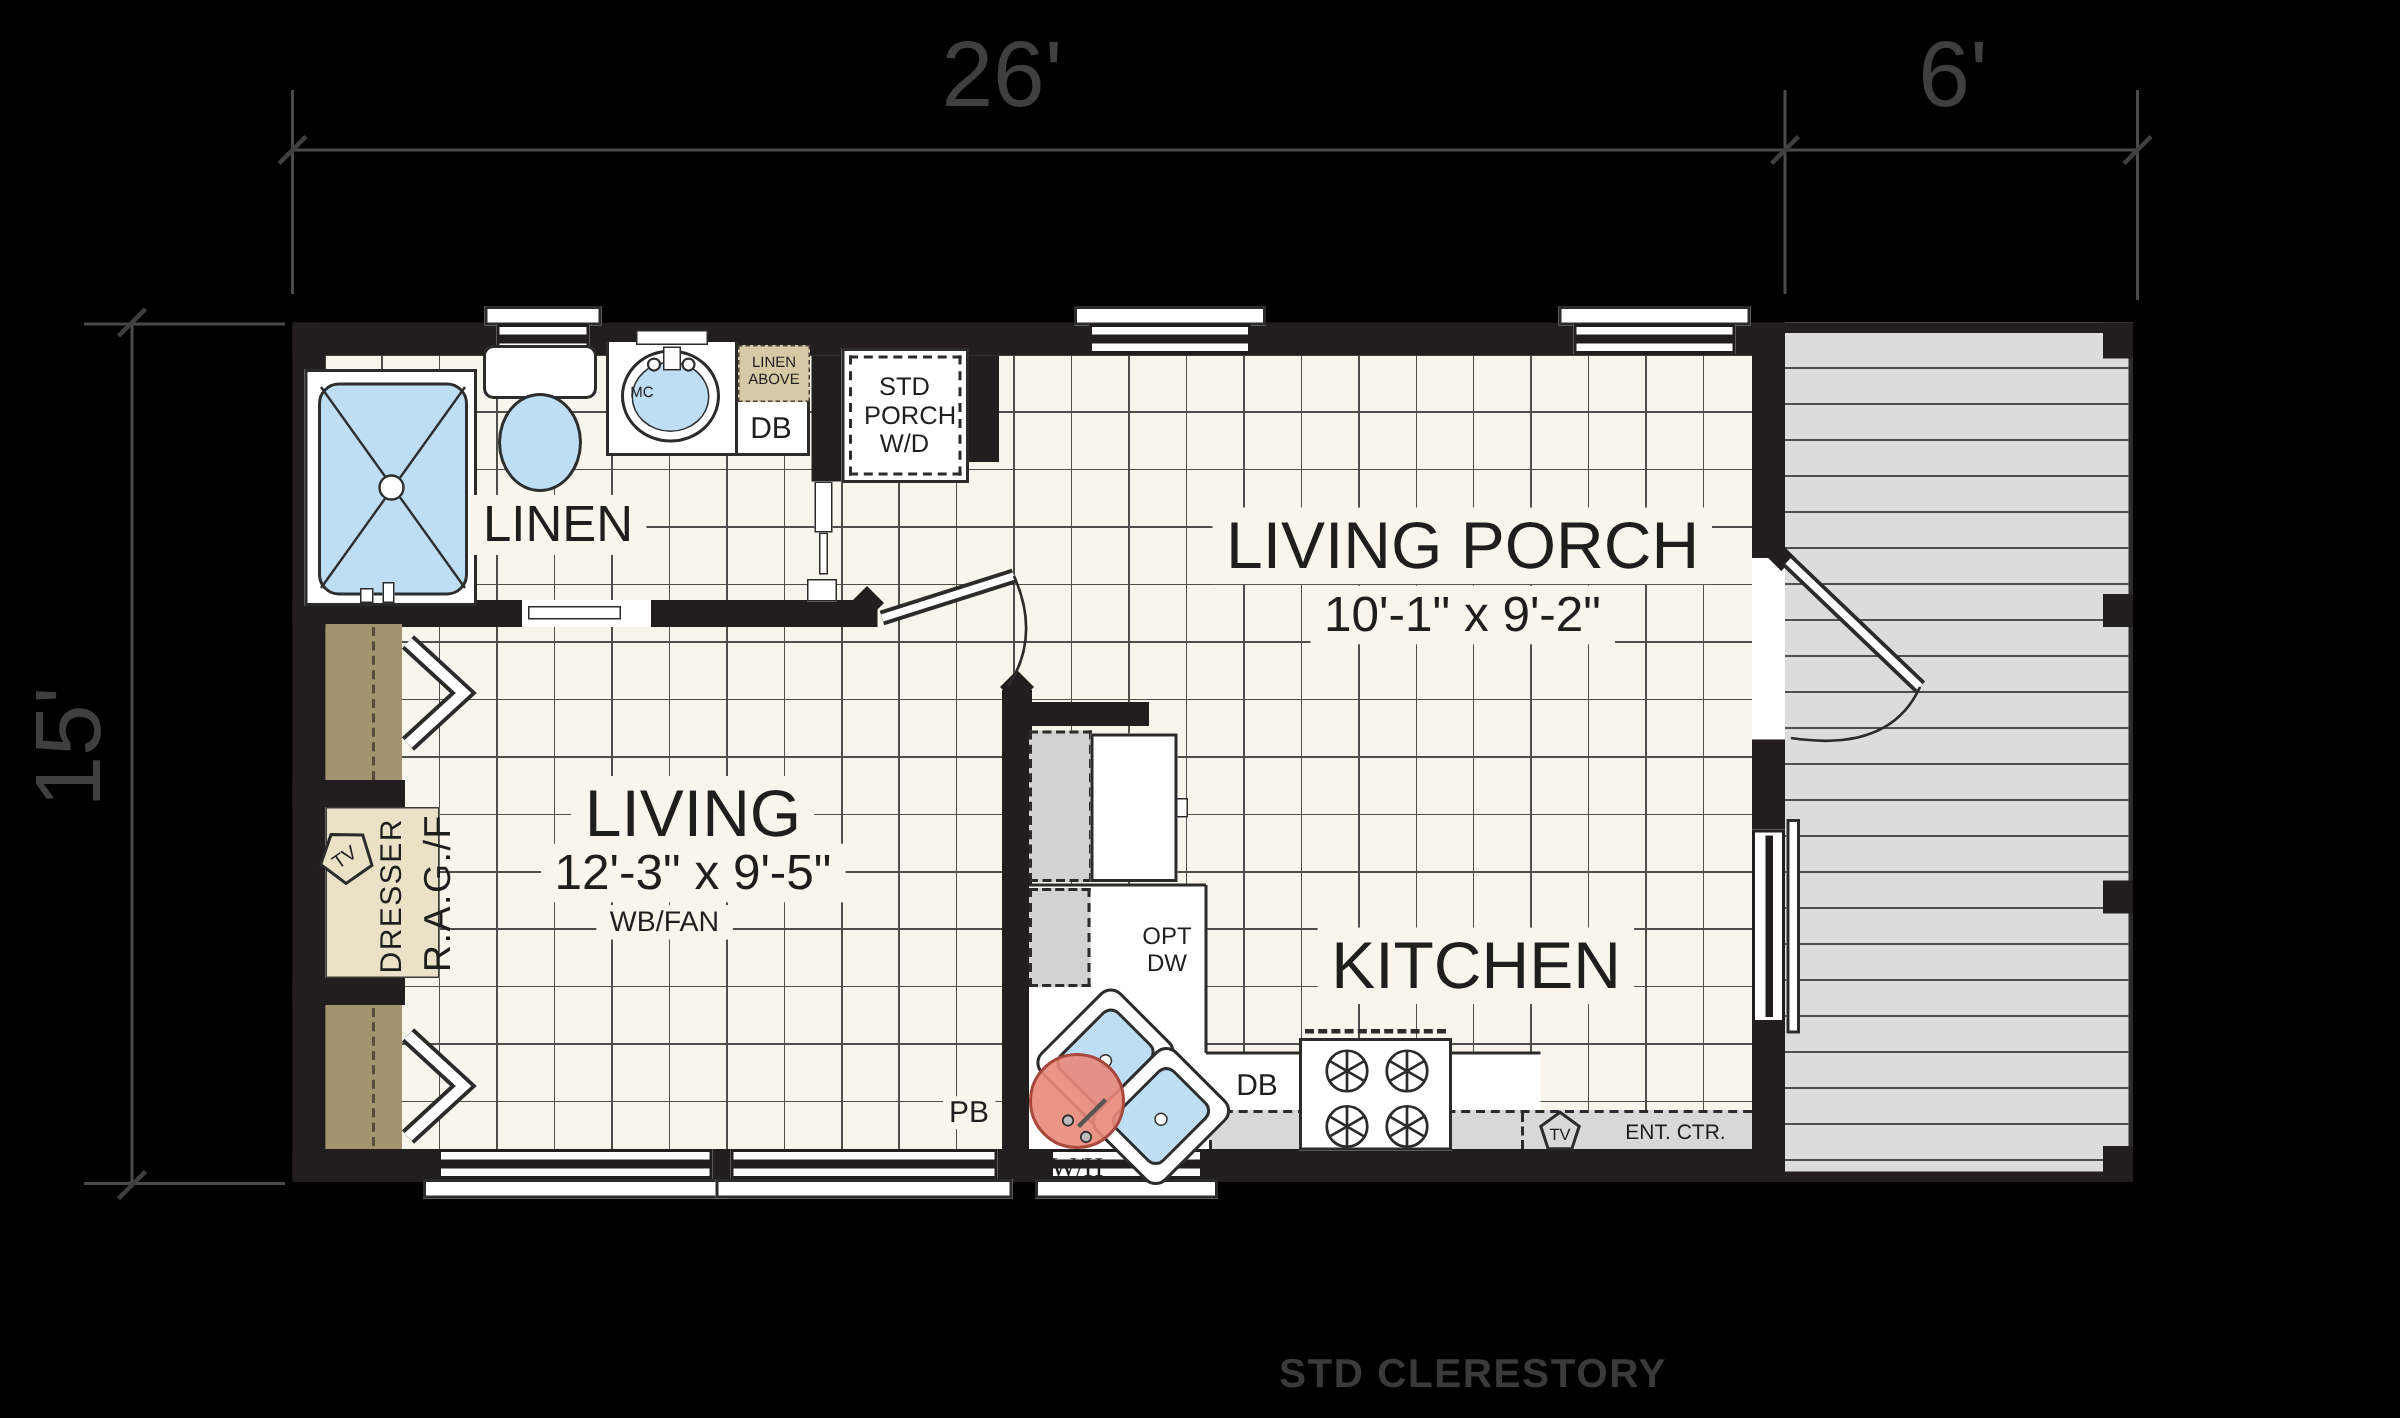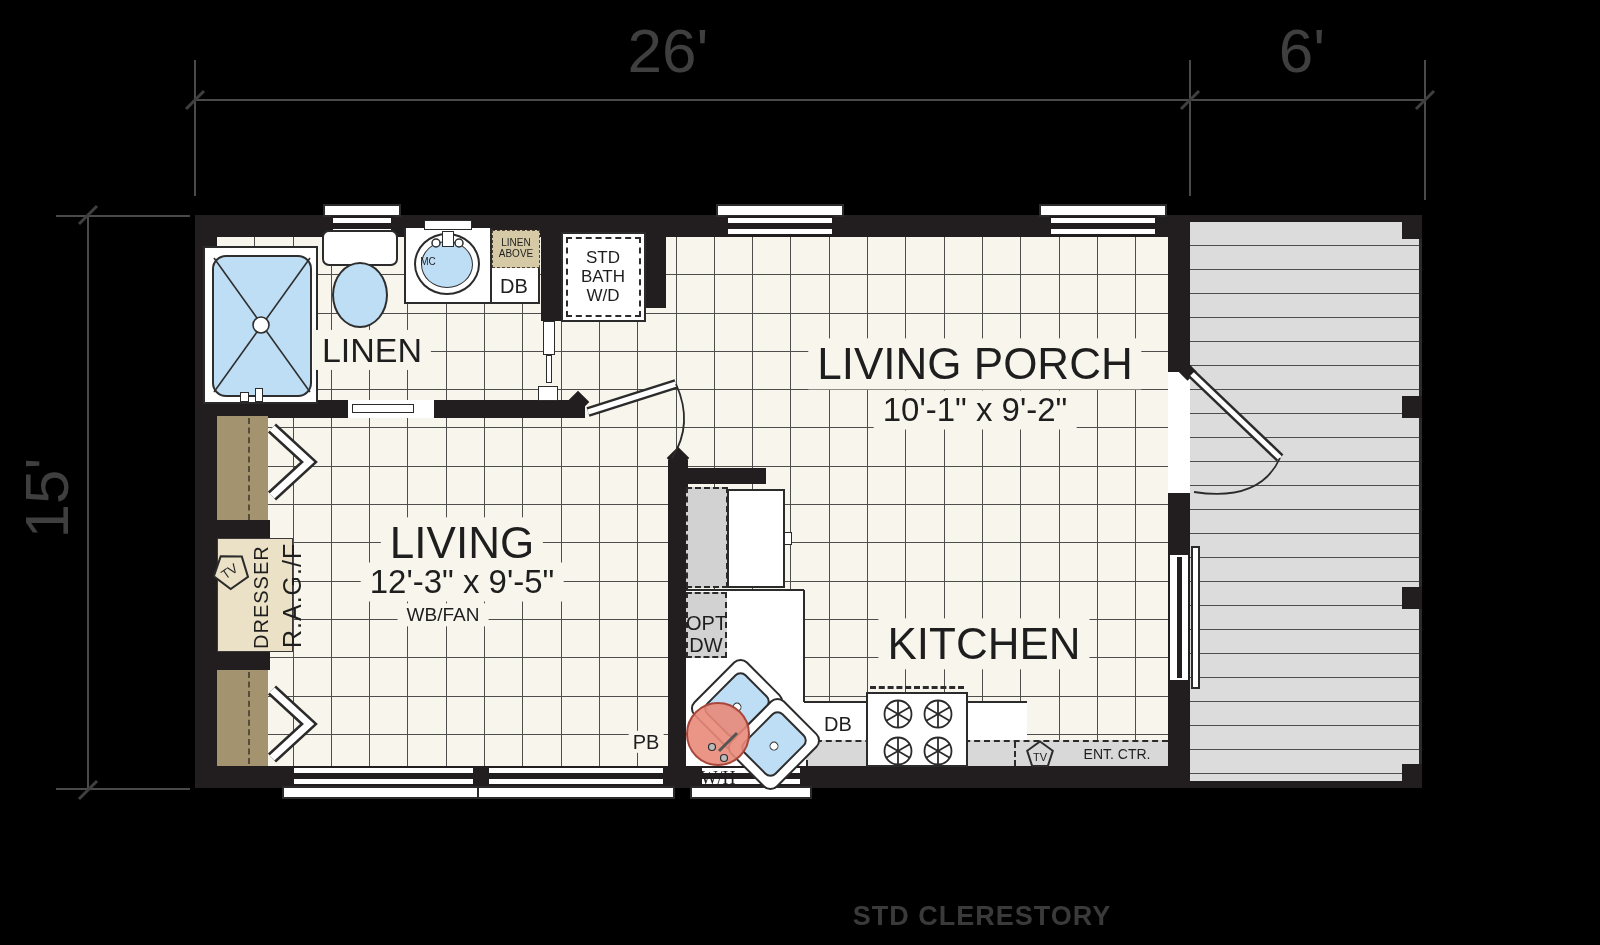--- a/index.html
+++ b/index.html
@@ -236,37 +236,37 @@
   </svg>
 
   <div class="dim" style="left:668px;top:50px;">26'</div>
   <div class="dim" style="left:1302px;top:50px;">6'</div>
   <div class="dimv" style="left:46px;top:498px;">15'</div>
 
   <div class="lbl halo" style="left:372px;top:350px;font-size:34px;">LINEN</div>
   <div class="lbl" style="left:428px;top:234px;font-size:10px;margin-top:28px;">MC</div>
   <div class="lbl" style="left:516px;top:248px;font-size:10px;white-space:normal;width:44px;">LINEN ABOVE</div>
   <div class="lbl" style="left:514px;top:286px;font-size:20px;">DB</div>
-  <div class="lbl" style="left:603px;top:277px;font-size:17px;white-space:normal;width:54px;">STD BATH W/D</div>
+  <div class="lbl" style="left:603px;top:277px;font-size:17px;white-space:normal;width:54px;">STD PORCH W/D</div>
 
   <div class="lbl halo" style="left:975px;top:364px;font-size:44px;">LIVING PORCH</div>
   <div class="lbl halo" style="left:975px;top:410px;font-size:33px;">10'-1" x 9'-2"</div>
 
   <div class="lbl halo" style="left:462px;top:543px;font-size:44px;">LIVING</div>
   <div class="lbl halo" style="left:462px;top:582px;font-size:33px;">12'-3" x 9'-5"</div>
   <div class="lbl halo" style="left:443px;top:615px;font-size:19px;">WB/FAN</div>
 
   <div class="lbl" style="left:230px;top:572px;font-size:13px;transform:translate(-50%,-50%) rotate(-35deg);">TV</div>
   <div class="vtext" style="left:250px;top:543px;width:22px;height:108px;font-size:20px;">DRESSER</div>
   <div class="vtext" style="left:278px;top:537px;width:28px;height:116px;font-size:25px;">R.A.G./F</div>
 
   <div class="lbl halo" style="left:646px;top:742px;font-size:20px;padding:0 4px;">PB</div>
 
   <div class="lbl halo" style="left:984px;top:644px;font-size:44px;">KITCHEN</div>
-  <div class="lbl" style="left:706px;top:634px;font-size:20px;white-space:normal;width:40px;">OPT DW</div>
+  <div class="lbl" style="left:778px;top:634px;font-size:16px;white-space:normal;width:40px;">OPT DW</div>
   <div class="lbl" style="left:718px;top:778px;font-size:18px;font-family:Liberation Serif, serif;">W/H</div>
   <div class="lbl" style="left:838px;top:724px;font-size:20px;">DB</div>
   <div class="lbl" style="left:1117px;top:755px;font-size:14px;">ENT. CTR.</div>
   <div class="lbl" style="left:1040px;top:757px;font-size:11px;">TV</div>
 
 
   <div class="lbl" style="left:982px;top:916px;font-size:27px;font-weight:bold;color:#3a3a3a;letter-spacing:1px;">STD CLERESTORY</div>
 </div>
 
 </body></html>

